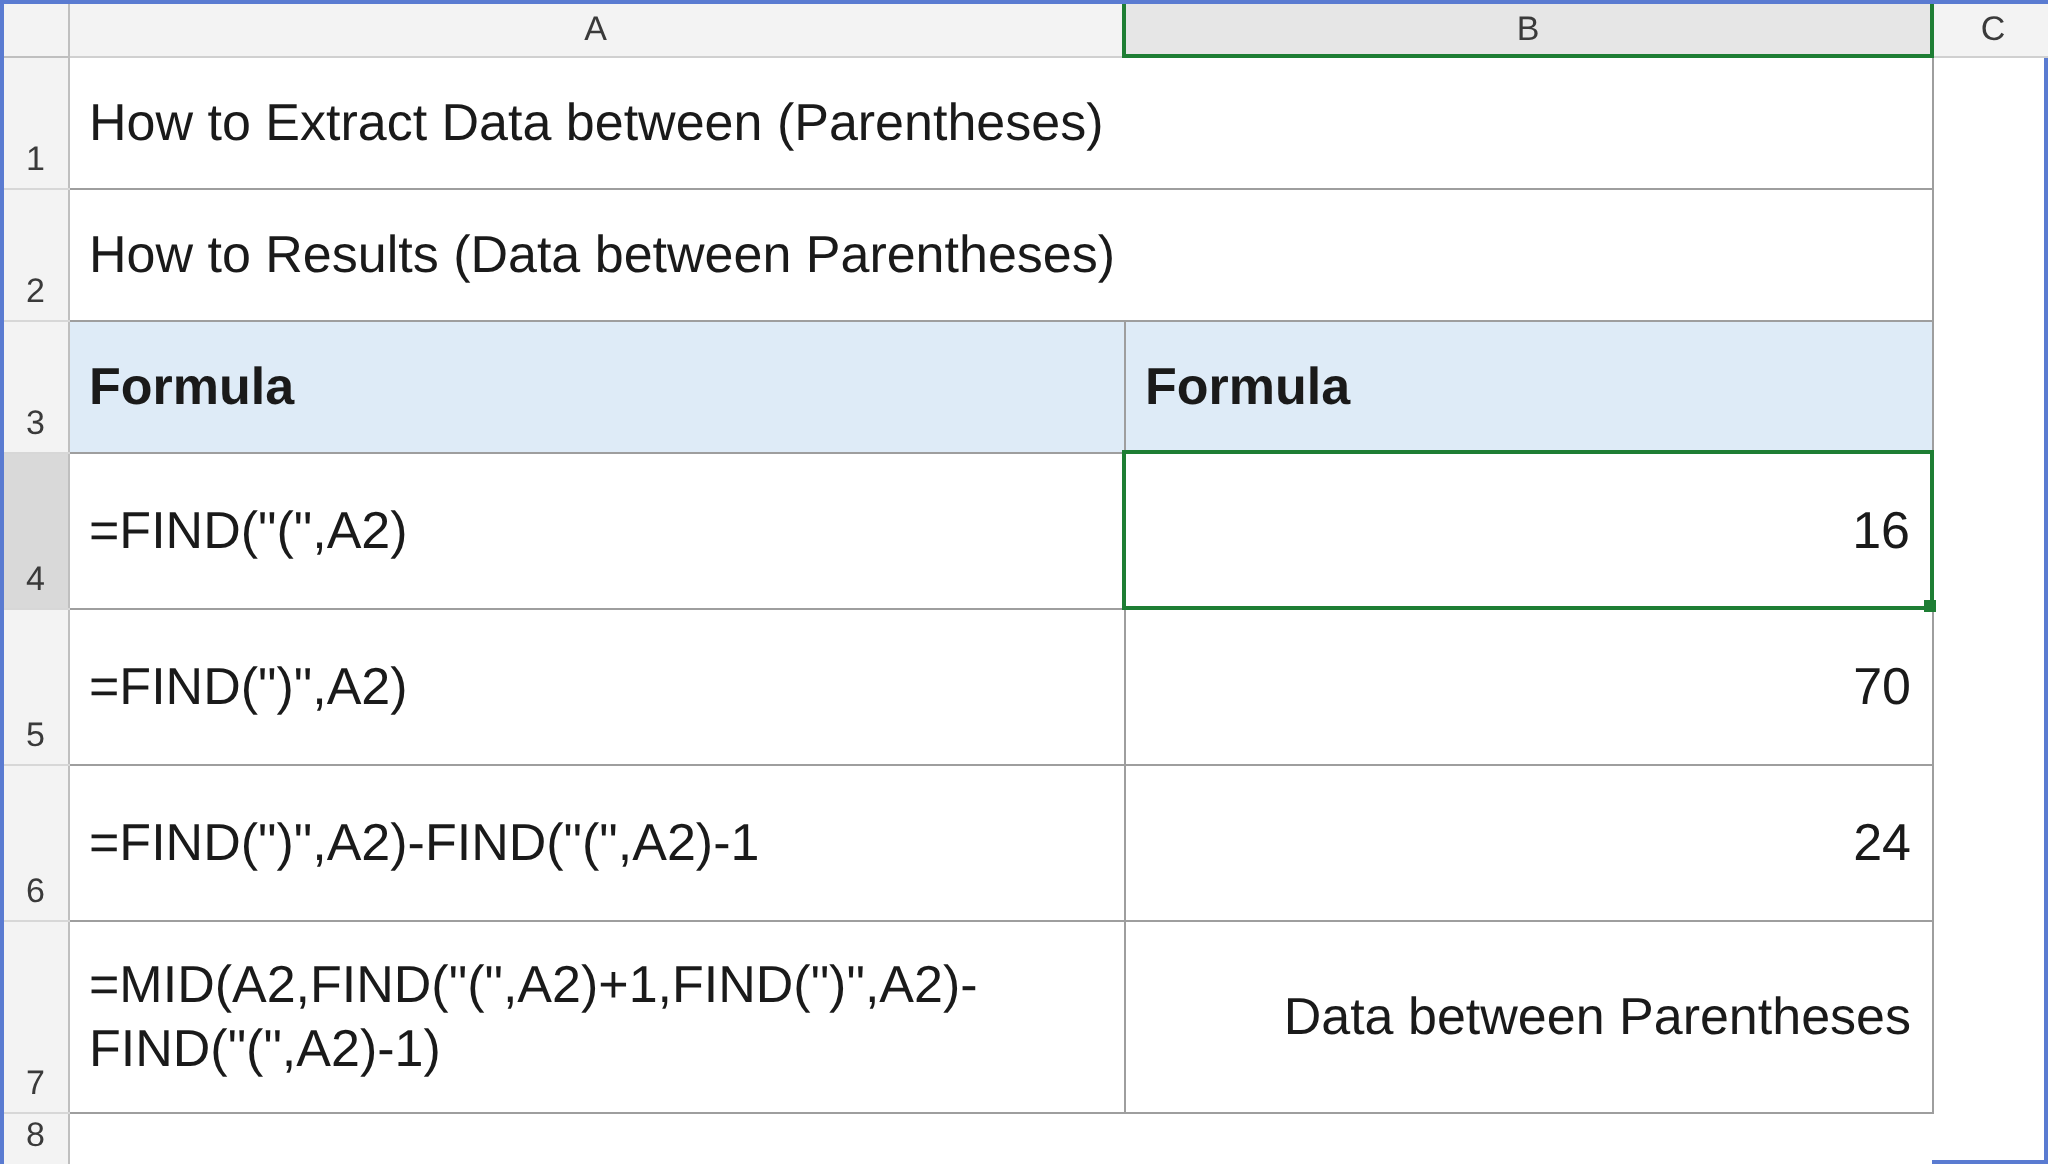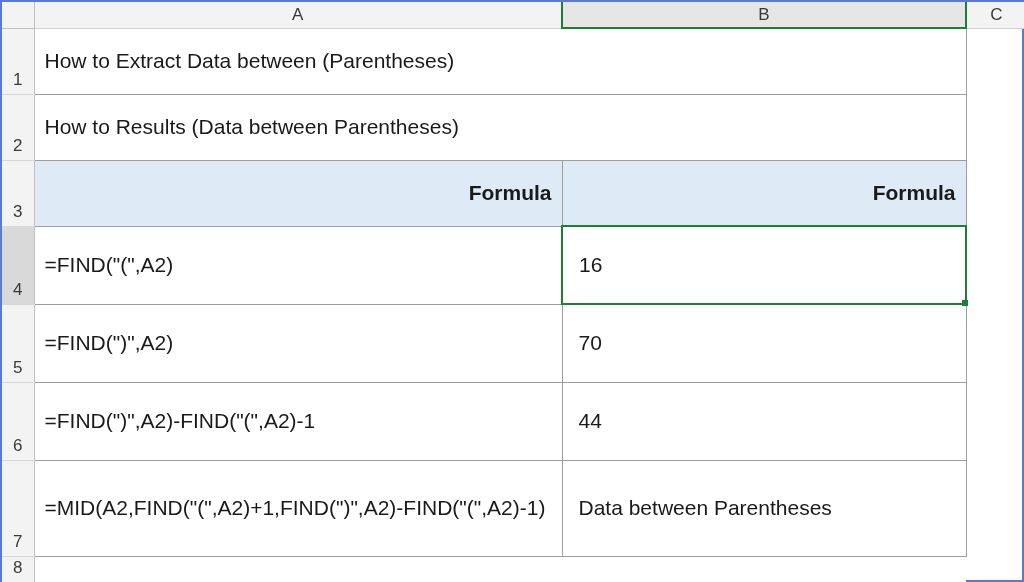--- a/index.html
+++ b/index.html
@@ -54,38 +54,38 @@
     color: #3a3a3a;
     border-right: 1px solid #bfbfbf;
     border-bottom: 1px solid #d7d7d7;
     vertical-align: bottom;
     padding-bottom: 4px;
   }
   tr.r4 td.rhdr { background: #d9d9d9; } 
 
   
   td.cell {
-    font-size: 21px;
+    font-size: 26px;
     padding: 0 10px;
     vertical-align: middle;
     border: 1px solid #9e9e9e;
     background: #fff;
     line-height: 1.25;
   }
   td.blank { border: none; }
 
   tr.r1 td.cell, tr.r2 td.cell { height: 66px; text-align: left; }
-  tr.r3 td.cell { height: 66px; font-weight: 600; text-align: right; background: #deebf7; }
+  tr.r3 td.cell { height: 66px; font-weight: 600; text-align: left; background: #deebf7; }
   tr.r4 td.cell, tr.r5 td.cell, tr.r6 td.cell { height: 78px; }
   tr.r7 td.cell { height: 96px; }
   tr.r8 td.rhdr { height: 18px; }
   tr.r8 td.cell { height: 18px; border: none; }
 
   td.formula { text-align: left; }
-  td.result  { text-align: left; padding-left: 16px; }
+  td.result  { text-align: right; padding-left: 16px; }
 
   
   tr.r4 td.cell.result {
     border: 2px solid #1e7e34;
     position: relative;
   }
   tr.r4 td.cell.result::after {
     content: "";
     position: absolute;
     right: -3px; bottom: -3px;
@@ -146,21 +146,21 @@
   <tr class="r5">
     <td class="rhdr">5</td>
     <td class="cell formula">=FIND(")",A2)</td>
     <td class="cell result">70</td>
     <td class="blank cellC"></td>
   </tr>
 
   <tr class="r6">
     <td class="rhdr">6</td>
     <td class="cell formula">=FIND(")",A2)-FIND("(",A2)-1</td>
-    <td class="cell result">44</td>
+    <td class="cell result">24</td>
     <td class="blank cellC"></td>
   </tr>
 
   <tr class="r7">
     <td class="rhdr">7</td>
     <td class="cell formula">=MID(A2,FIND("(",A2)+1,FIND(")",A2)-FIND("(",A2)-1)</td>
     <td class="cell result">Data between Parentheses</td>
     <td class="blank cellC"></td>
   </tr>
 

